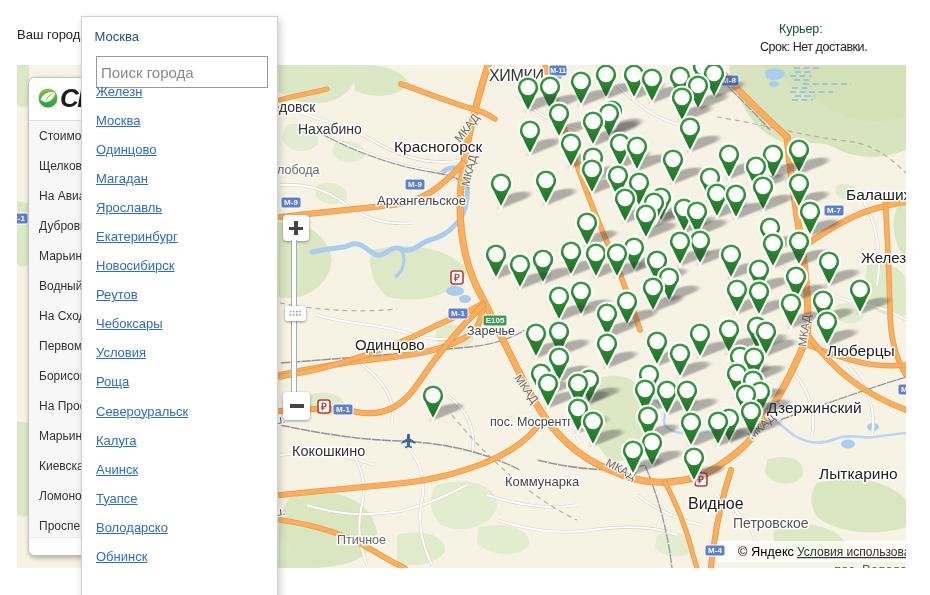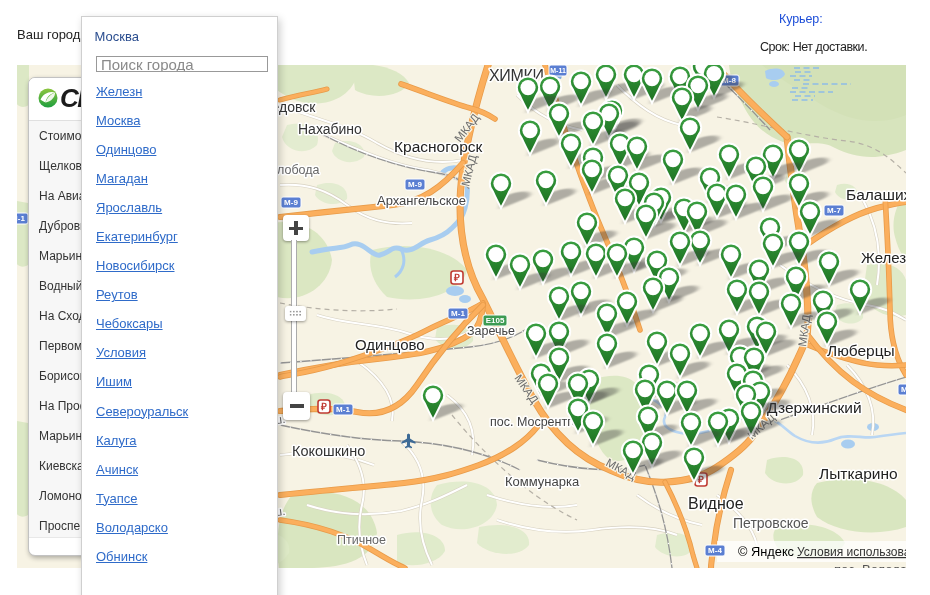--- a/index.html
+++ b/index.html
@@ -1,32 +1,32 @@
 <!DOCTYPE html>
 <html><head><meta charset="utf-8">
 <style>
 * { margin:0; padding:0; box-sizing:border-box; }
 html,body { width:930px; height:595px; background:#fff; overflow:hidden;
   font-family:"Liberation Sans", sans-serif; }
 .abs { position:absolute; }
 #lbl-city { left:17px; top:27px; font-size:13px; color:#222; }
-#lbl-courier { left:779px; top:12px; font-size:12.5px; letter-spacing:-0.1px; color:#1d4ed8; }
+#lbl-courier { left:779px; top:22px; font-size:12.5px; letter-spacing:-0.1px; color:#14532d; }
 #lbl-srok { left:760px; top:40px; font-size:12.5px; letter-spacing:-0.45px; color:#222; }
 #map { left:17px; top:65px; width:889px; height:503px; overflow:hidden; background:#f7f3e4; }
 #panel { left:28px; top:77px; width:230px; height:479px; background:#fff;
   border:1px solid #c2c2c2; border-radius:7px; box-shadow:1px 2px 5px rgba(0,0,0,.3); overflow:hidden; }
 #plogo { position:absolute; left:0; top:0; width:100%; height:42px; background:#fff; }
 #plist { position:absolute; left:0; top:42px; width:100%; bottom:17px; background:#f7f7f7;
   border-top:1px solid #e0e0e0; border-bottom:1px solid #e8e8e8; }
 .prow { height:30px; line-height:30px; padding-left:10px; font-size:12px; color:#333;
   white-space:nowrap; overflow:hidden; }
 #dd { left:81px; top:16px; width:197px; height:600px; background:#fff;
   border:1px solid #cfcfcf; box-shadow:2px 3px 8px rgba(0,0,0,.2); }
 #dd .cur { position:absolute; left:12.5px; top:11.5px; font-size:13px; color:#2a4d8f; }
-#dd input { position:absolute; left:14px; top:39px; width:172px; height:16px;
+#dd input { position:absolute; left:14px; top:39px; width:172px; height:32px;
   border:1px solid #999; font-size:15px; padding:0 4px; color:#8b5cf6; outline:none;
   font-family:"Liberation Sans", sans-serif; }
 #dd input::placeholder { color:#8a8a8a; opacity:1; }
 #ddlist { position:absolute; left:14px; top:59px; right:0; }
 .ci { height:29.06px; line-height:29.06px; }
 .ci a { font-size:13px; color:#2f6bc9; }
 .mapctl { position:absolute; background:#fff; border-radius:4px;
   box-shadow:0 1px 3px rgba(0,0,0,.4); }
 #zplus  { left:283px; top:215px; width:26px; height:26px; }
 #zminus { left:283px; top:392px; width:27px; height:28px; }
@@ -768,21 +768,21 @@
       <div class="ci"><a href="#">Железн</a></div>
       <div class="ci"><a href="#">Москва</a></div>
       <div class="ci"><a href="#">Одинцово</a></div>
       <div class="ci"><a href="#">Магадан</a></div>
       <div class="ci"><a href="#">Ярославль</a></div>
       <div class="ci"><a href="#">Екатеринбург</a></div>
       <div class="ci"><a href="#">Новосибирск</a></div>
       <div class="ci"><a href="#">Реутов</a></div>
       <div class="ci"><a href="#">Чебоксары</a></div>
       <div class="ci"><a href="#">Условия</a></div>
-      <div class="ci"><a href="#">Ишим</a></div>
+      <div class="ci"><a href="#">Роща</a></div>
       <div class="ci"><a href="#">Североуральск</a></div>
       <div class="ci"><a href="#">Калуга</a></div>
       <div class="ci"><a href="#">Ачинск</a></div>
       <div class="ci"><a href="#">Туапсе</a></div>
       <div class="ci"><a href="#">Володарско</a></div>
       <div class="ci"><a href="#">Обнинск</a></div>
     </div>
 </div>
 
 <div class="mapctl" id="zplus">

